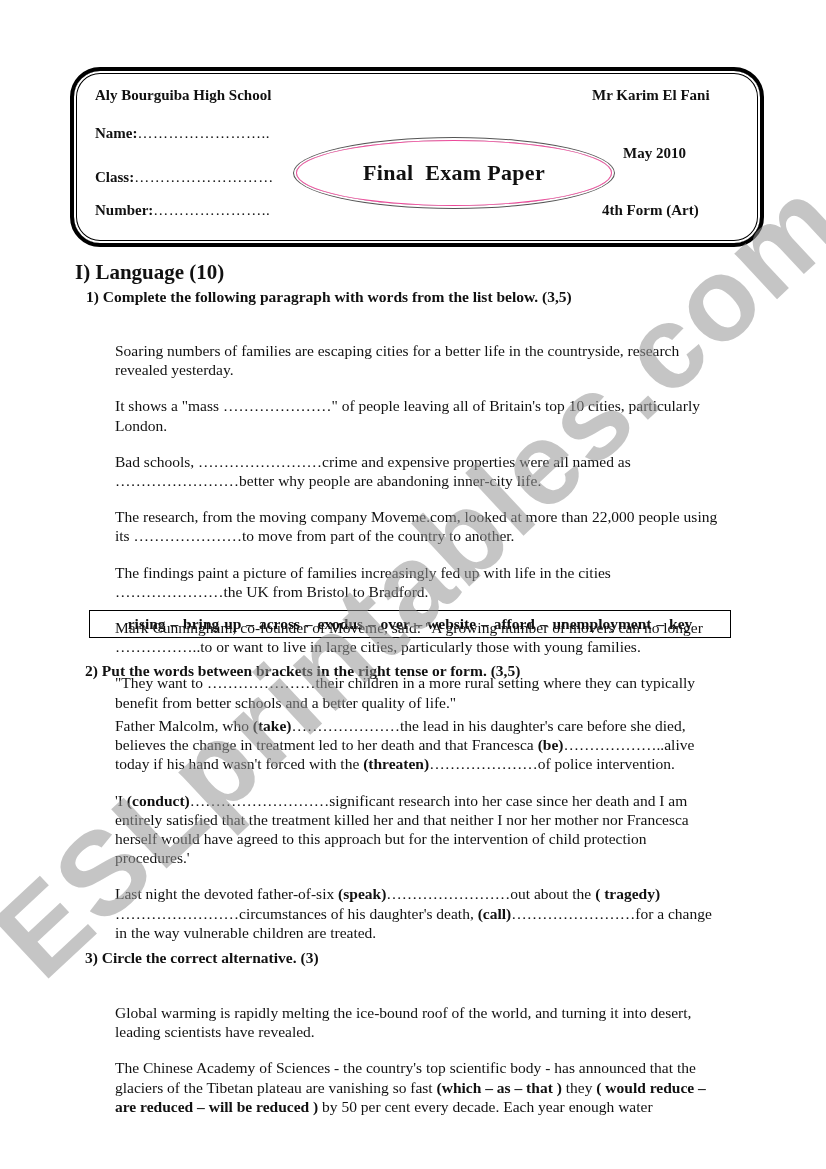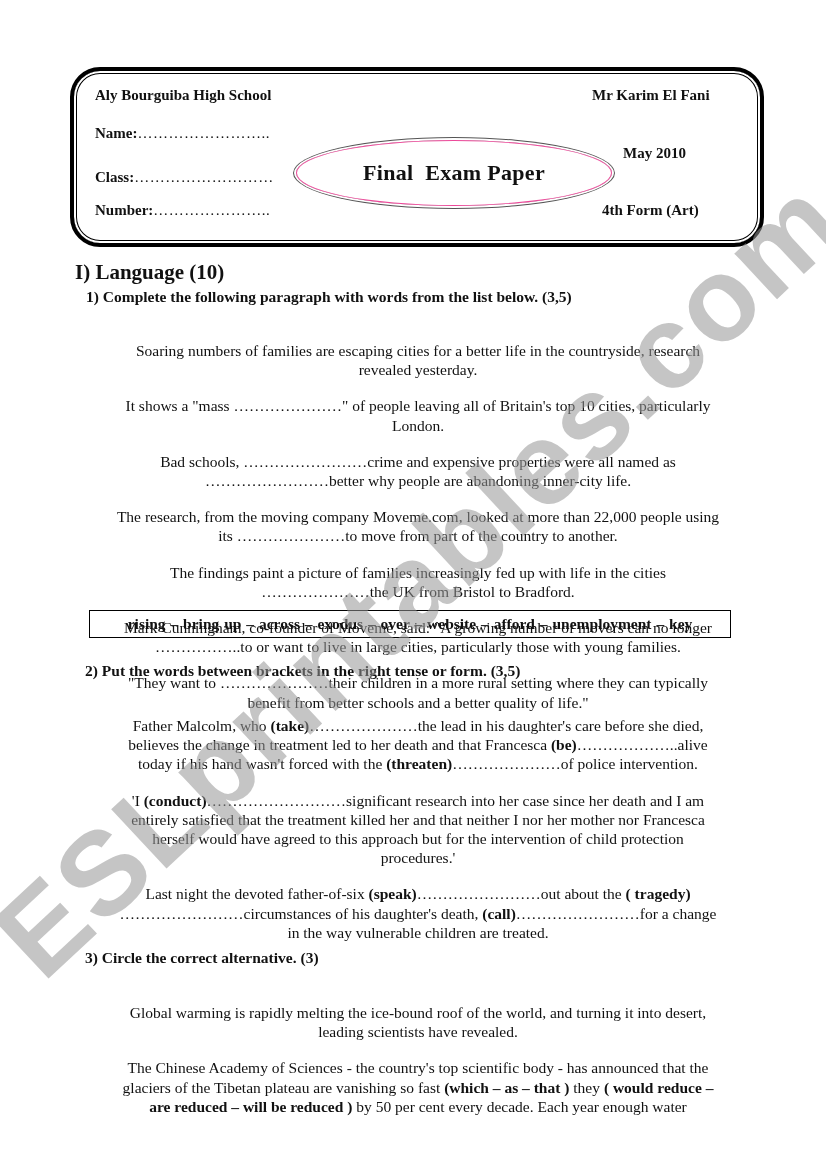--- a/index.html
+++ b/index.html
@@ -1,20 +1,20 @@
 <!DOCTYPE html>
 <html><head>
   <meta charset="utf-8">
   <style>
     html, body { margin: 0; padding: 0; }
     body {
       width: 826px; height: 1169px; background: #ffffff; position: relative; overflow: hidden;
       font-family: "Liberation Serif", "DejaVu Serif", serif; color: #111;
     }
-    .page { position: absolute; left: 0; top: 0; width: 826px; height: 1161px; text-align: center; }
+    .page { position: absolute; left: 0; top: 0; width: 826px; height: 1161px; }
 
     
     .header-box {
       position: absolute; left: 70px; top: 67px; width: 686px; height: 172px;
       border: 4px solid #000; border-radius: 30px;
       box-shadow: inset 0 0 0 2px #fff, inset 0 0 0 3px #000;
     }
     .hdr { position: absolute; font-size: 15px; font-weight: bold; white-space: nowrap; }
     .hdr-dots { font-weight: normal; letter-spacing: 0.5px; }
     .title-oval {

